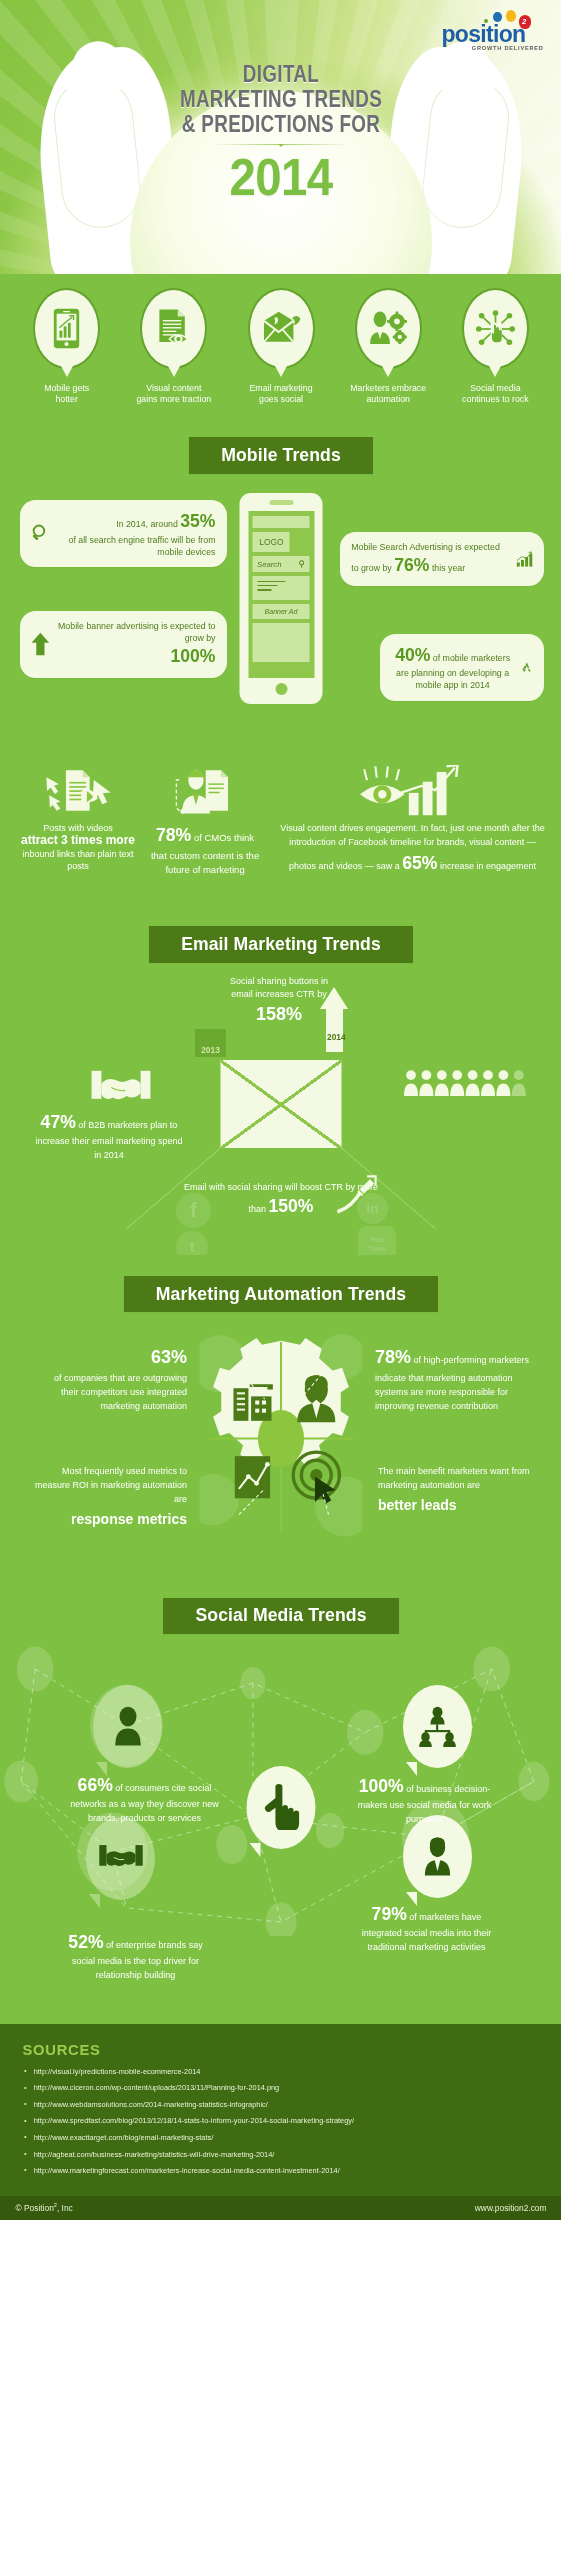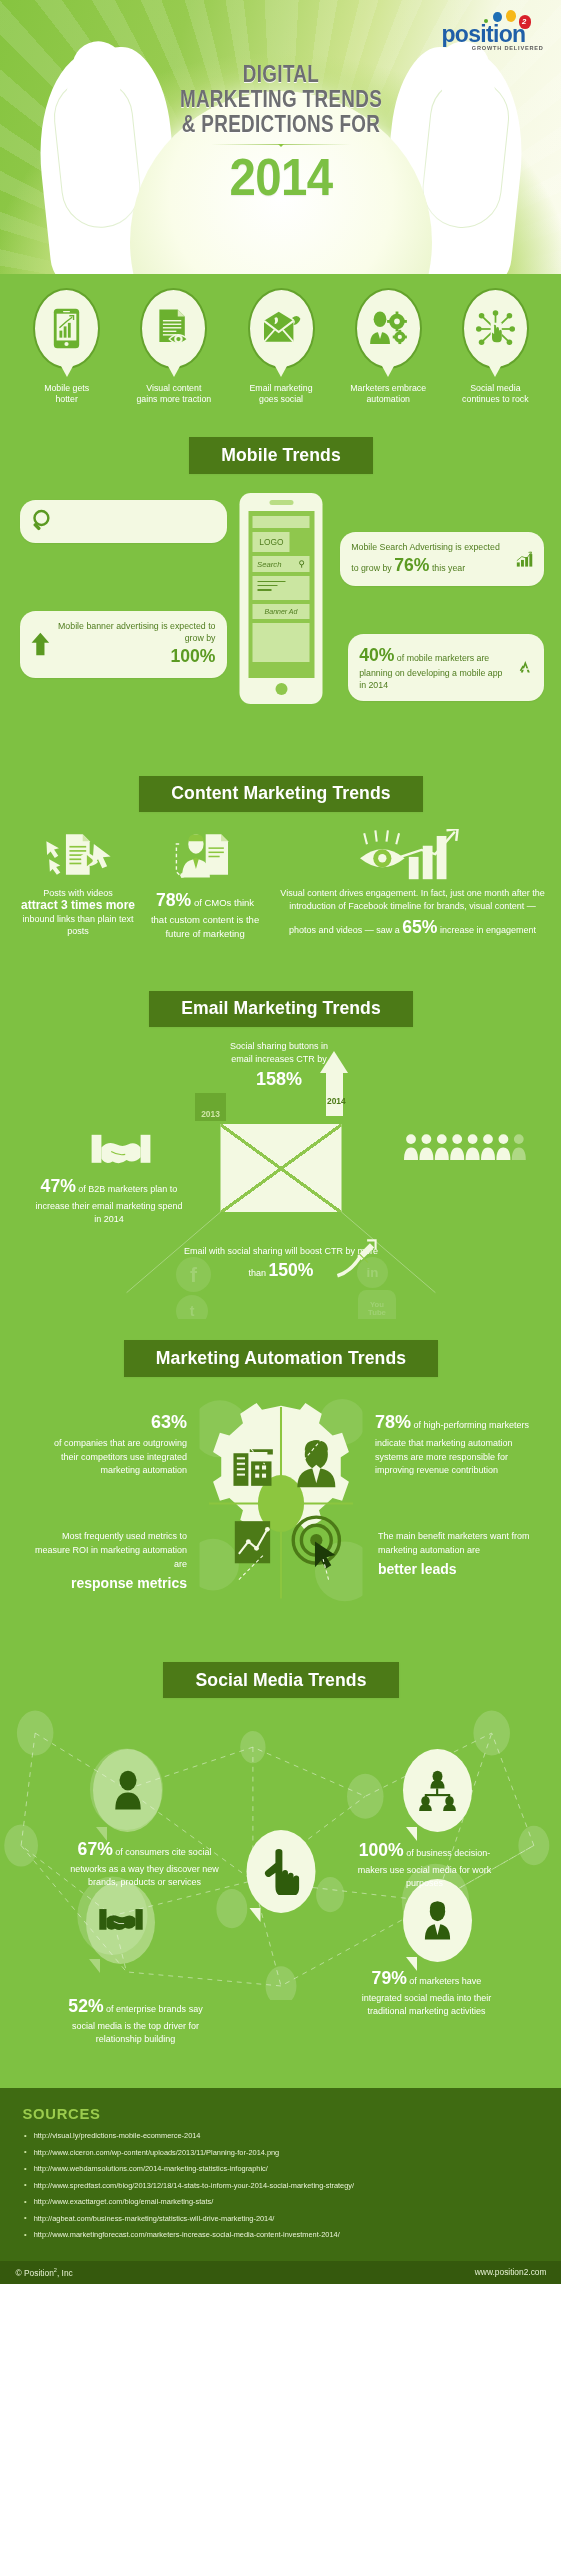--- a/index.html
+++ b/index.html
@@ -115,21 +115,21 @@
   .ph-block { background: #cbe6a1; height: 39px; }
   .phone .home { width: 12px; height: 12px; border-radius: 50%; background: #8fc74d; margin: 4.9px auto 0; }
 
   .callout { position: absolute; background: #f3f9e2; border-radius: 15.5px; padding: 9px 11.2px;
              color: #4f7c1e; font-size: 8.8px; line-height: 1.4; box-shadow: 0 0.7px 1.4px rgba(0,0,0,0.05);
              display: flex; align-items: center; gap: 7px; }
   .callout .big-xl { font-size: 17.6px; font-weight: bold; color: #5b9a22; }
   .co-1 { left: 19.7px; top: 19.7px; width: 207px; text-align: right; }
   .co-2 { right: 18px; top: 51px; width: 204px; }
   .co-3 { left: 19.7px; top: 130px; width: 207px; text-align: right; }
-  .co-4 { right: 18px; top: 153px; width: 196px; }
+  .co-4 { right: 18px; top: 153px; width: 164px; text-align: center; }
 
   
   .content-cols { display: flex; justify-content: center; gap: 7px; padding: 8.4px 15.5px 24px; align-items: flex-start; }
   .c-col { text-align: center; color: #fff; }
   .c1 { width: 126px; font-size: 9px; line-height: 1.35; }
   .c1 .hl { font-size: 12px; font-weight: bold; display:block; line-height:1.15; }
   .c2 { width: 116px; font-size: 9.5px; line-height: 1.5; text-align: center; }
   .c2 .pct { font-size: 17.6px; font-weight: bold; }
   .c3 { width: 270px; font-size: 9px; line-height: 1.52; text-align: center; margin-left: 9px; }
   .c3 .pct { font-size: 17.6px; font-weight: bold; }
@@ -385,20 +385,25 @@
           <div class="ph-block"></div>
         </div>
         <div class="home"></div>
       </div>
 
       <div class="callout co-1">
         <svg width="25" height="25" viewBox="0 0 36 36">
           <circle cx="15" cy="13" r="10" fill="none" stroke="#5b9a22" stroke-width="3.5"></circle>
           <rect x="3" y="23" width="12" height="5" rx="2" transform="rotate(45 9 25)" fill="#5b9a22"></rect>
         </svg>
+        <div>
+          <span>In 2014, around</span>
+          <span class="big-xl">35%</span><br>
+          <span>of all search engine traffic will be from mobile devices</span>
+        </div>
       </div>
 
       <div class="callout co-2">
         <div>
           <span>Mobile Search Advertising is expected to grow by</span>
           <span class="big-xl">76%</span>
           <span>this year</span>
         </div>
         <svg width="28" height="27" viewBox="0 0 40 38">
           <rect x="2" y="26" width="7" height="10" fill="#5b9a22"></rect>
@@ -428,23 +433,20 @@
         <svg width="29.5" height="28" viewBox="0 0 42 40">
           <path d="M21 3 L34 36 L28 36 L21 15 L14 36 L8 36 Z" fill="#5b9a22"></path>
           <rect x="11" y="24" width="20" height="4" fill="#f3f9e2"></rect>
           <path d="M5 30 l8 -14 l4 2 l-8 14 z" fill="#5b9a22"></path>
         </svg>
       </div>
     </div>
   </div>
 
   <div class="section">
-    <div class="ribbon-wrap">
-      <div class="ribbon">Content Marketing Trends</div>
-    </div>
 
     <div class="content-cols">
 
       <div class="c-col c1">
         <div class="c-ico">
           <svg width="67" height="51" viewBox="0 0 96 72">
             <path d="M30 4 h24 l10 10 v48 h-34 z" fill="#f3f9e2"></path>
             <path d="M54 4 v10 h10 z" fill="#cfe6a6"></path>
             <g stroke="#8cc63f" stroke-width="2.4">
               <line x1="35" y1="22" x2="59" y2="22"></line>
@@ -756,21 +758,21 @@
       <div class="sbubble" style="right:90px; top:174px;">
         <svg width="35" height="41" viewBox="0 0 50 58">
           <ellipse cx="25" cy="16" rx="11" ry="14" fill="#2f5c0c"></ellipse>
           <path d="M25 2 q11 0 11 10 h-22 q0 -10 11 -10 z" fill="#2f5c0c"></path>
           <path d="M7 56 q0 -22 18 -22 q18 0 18 22 z" fill="#2f5c0c"></path>
           <path d="M21 34 l4 16 l4 -16 l-4 -4 z" fill="#f3f9e2"></path>
         </svg>
       </div>
 
       <div class="s-txt" style="left:69px; top:131px;">
-        <span class="pct">67%</span>
+        <span class="pct">66%</span>
         <span>of consumers cite social networks as a way they discover new brands, products or services</span>
       </div>
       <div class="s-txt" style="right:62px; top:132px;">
         <span class="pct">100%</span>
         <span>of business decision-makers use social media for work purposes</span>
       </div>
       <div class="s-txt" style="left:60px; top:260px;margin-top:28px;">
         <span class="pct">52%</span>
         <span>of enterprise brands say social media is the top driver for relationship building</span>
       </div>

